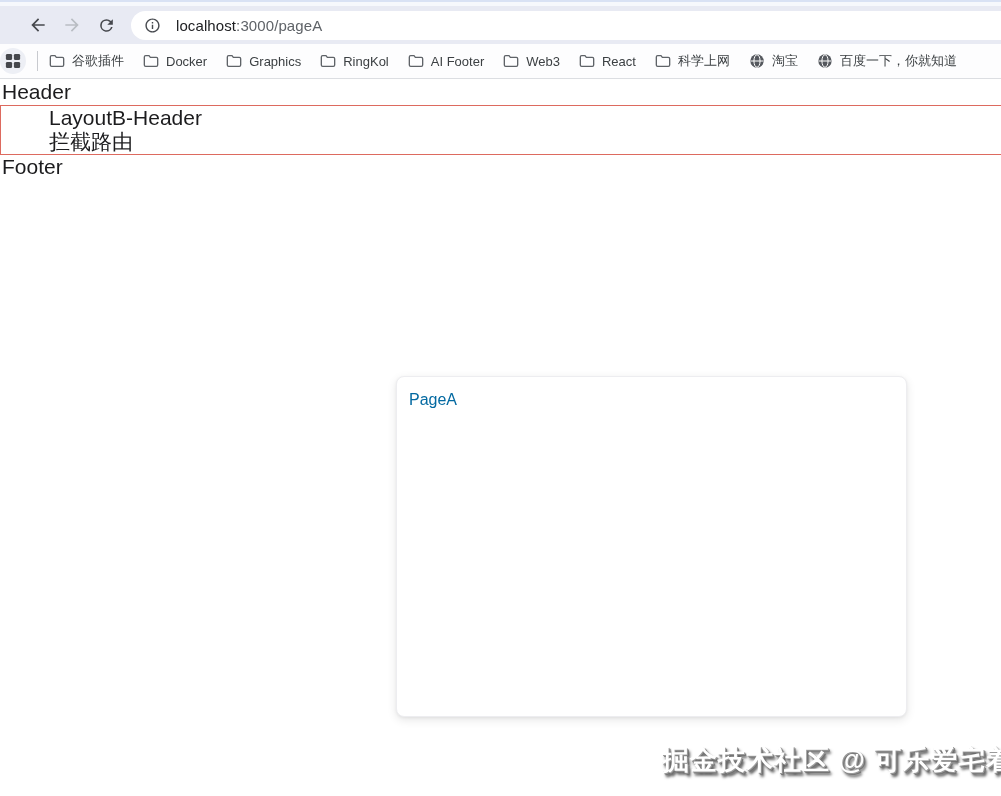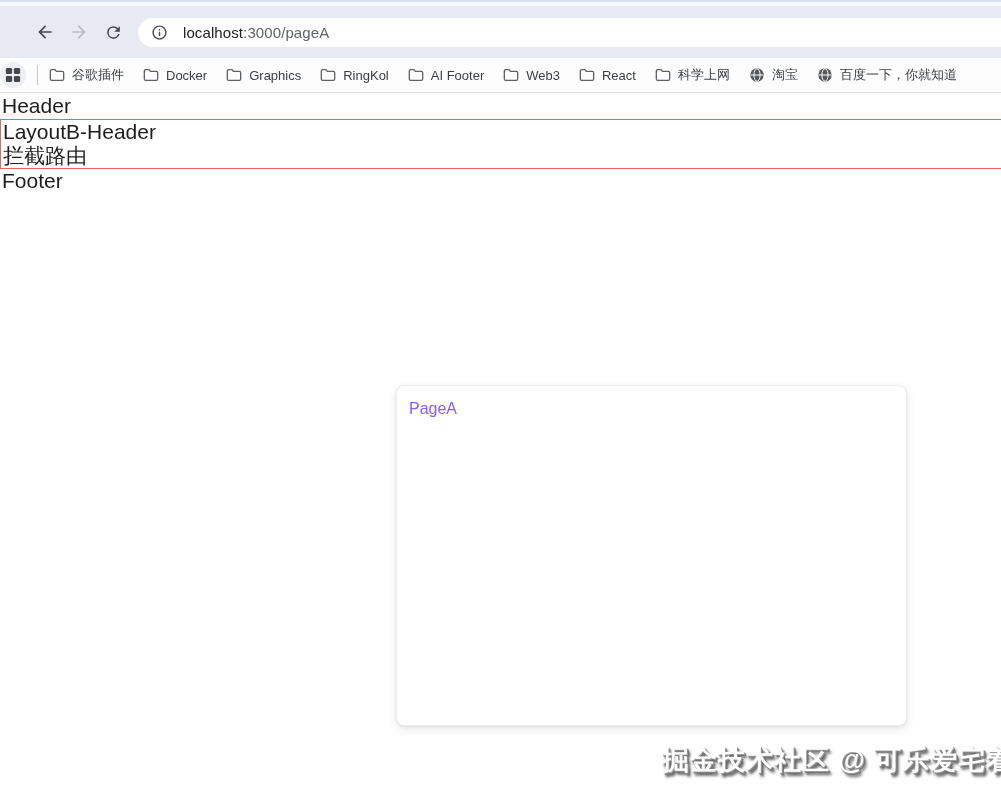--- a/index.html
+++ b/index.html
@@ -8,23 +8,23 @@
     position:relative; overflow:hidden;
     background:#ffffff;
     font-family:"Liberation Sans", sans-serif;
     -webkit-font-smoothing:antialiased;
   }
 
   
   .top-strip { height:6px; background:#f6f8fc; border-top:2px solid #d9e2f4; box-sizing:border-box; }
 
   .toolbar {
-    height:52px; background:#e8eaf3;
+    height:38px; background:#e8eaf3;
     display:flex; align-items:center;
-    padding-left:28px;
+    padding-left:21px;
   }
   .nav-btn {
     width:34px; height:34px; flex:0 0 auto;
     display:flex; align-items:center; justify-content:center;
     border-radius:50%;
   }
   .url-bar {
     flex:1; height:29px;
     background:#ffffff; border-radius:15px;
     margin-left:8px; margin-right:-18px;
@@ -53,30 +53,30 @@
   }
   .bm-divider { width:1px; height:20px; background:#c8cacf; margin:0 11px; flex:0 0 auto; }
   .bm-items { display:flex; align-items:center; gap:19px; }
   .bm-item { display:flex; align-items:center; gap:7px; cursor:default; }
   .bm-label { font-size:13px; color:#3c4043; white-space:nowrap; }
 
   
   .content { font-size:21px; color:#1c1c1e; }
   .txt-line { line-height:24px; padding-left:2px; }
   .header-line { line-height:26px; }
-  .layout-box { border:1px solid #dd6a5f; border-right:none; }
+  .layout-box { border:1px solid #dd6a5f; border-right:none;padding-left:46px; }
 
   .modal-card {
-    position:absolute; left:396px; top:385px;
+    position:absolute; left:396px; top:376px;
     width:511px; height:341px; box-sizing:border-box;
     background:#ffffff;
     border:1px solid #ededf0; border-radius:8px;
     box-shadow:0 3px 10px rgba(0,0,0,0.10), 0 1px 3px rgba(0,0,0,0.05);
     padding:14px 0 0 12px;
-    font-size:16px; color:#8b5cf6;
+    font-size:16px; color:#0369a1;
   }
 
   .watermark {
     position:absolute; left:662px; top:742px;
     font-size:27px; font-weight:bold; letter-spacing:1px;
     color:#ffffff; white-space:nowrap;
     text-shadow: 1px 1px 0 #9a9a9a, 2px 2px 1px #6e6e6e, 3px 4px 3px #4f4f4f;
   }
 
   svg { display:block; }

